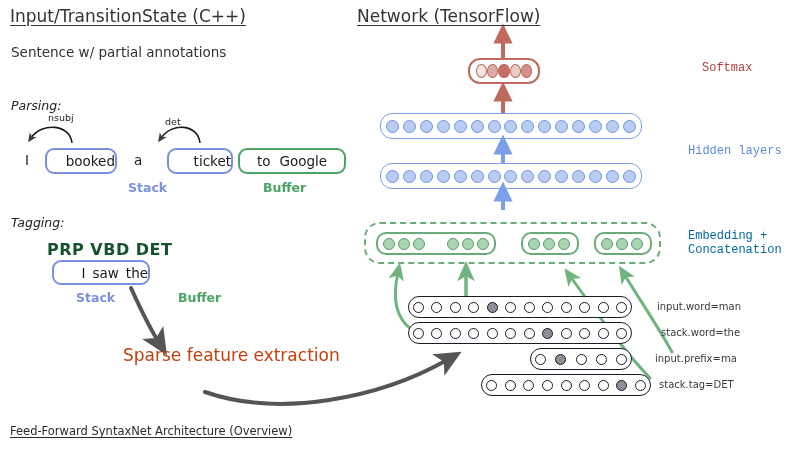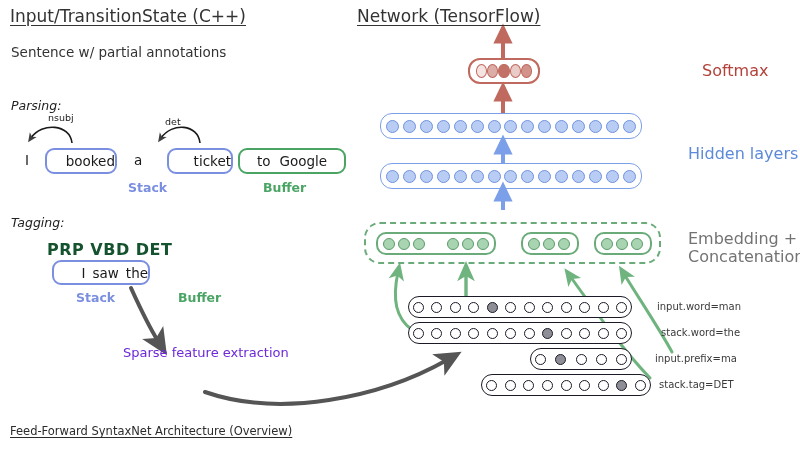--- a/index.html
+++ b/index.html
@@ -40,22 +40,22 @@
     color: #333333;
     white-space: nowrap;
   }
   .mode-label {
     font-size: 12.5px;
     font-style: italic;
     color: #222222;
     white-space: nowrap;
   }
   .plain-text {
-    font-size: 13px;
-    color: #6d28d9;
+    font-size: 17px;
+    color: #c2410c;
     white-space: nowrap;
   }
 
   
   .token {
     font-size: 13.5px;
     color: #1a1a1a;
     white-space: nowrap;
   }
   .chunk {
@@ -147,27 +147,28 @@
   }
   .node.sparse-node.on { background: #8e8e97; }
 
   .embed-dashed {
     border: 2px dashed #6aab79;
     border-radius: 16px;
     box-sizing: border-box;
   }
 
   .right-label {
-    font-size: 16px;
+    font-size: 12px;
     white-space: nowrap;
     line-height: 1.15;
+    font-family: Liberation Mono, monospace;
   }
   .right-label.softmax { color: #b4413a; }
   .right-label.hidden { color: #5b8ad9; }
-  .right-label.embed { color: #737373; }
+  .right-label.embed { color: #0369a1; }
 
   .feat-label {
     font-size: 10px;
     color: #3a3a3a;
     white-space: nowrap;
   }
 
   svg.overlay {
     position: absolute;
     left: 0; top: 0;

